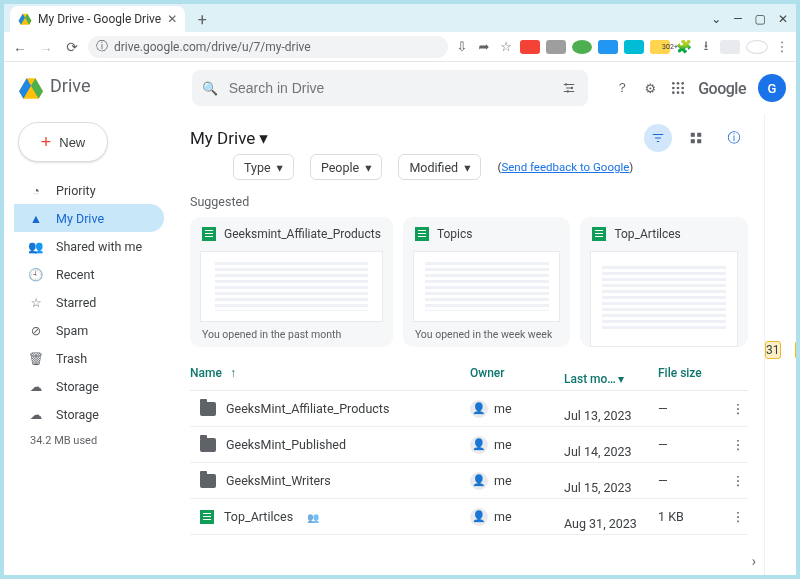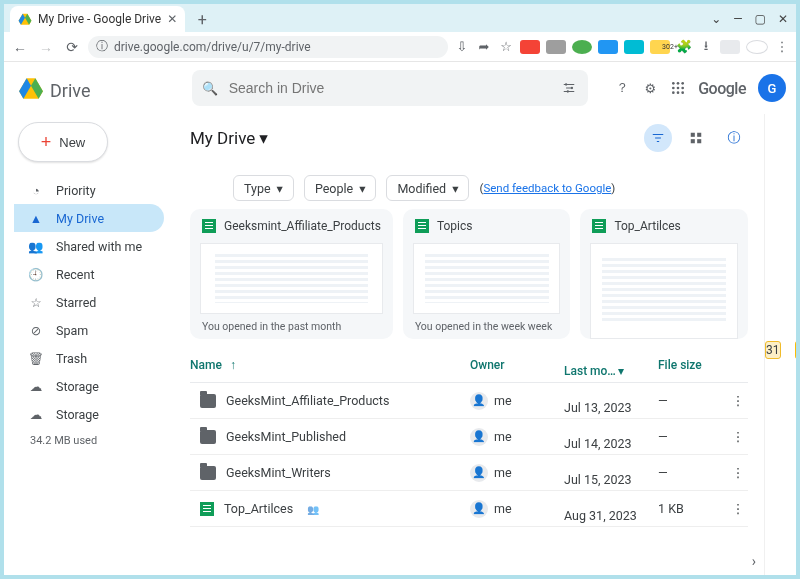--- a/index.html
+++ b/index.html
@@ -18,21 +18,21 @@
   .navbtn { width: 20px; height: 20px; display:flex; align-items:center; justify-content:center; color:#5f6368; font-size:14px; }
   .omnibox { flex:1; height: 22px; background: #f1f3f4; border-radius: 11px; display:flex; align-items:center; padding: 0 8px; gap:6px; color:#5f6368; font-size:12px; }
   .urlicons { display:flex; gap:6px; align-items:center; }
   .ico16 { width:16px; height:16px; display:flex; align-items:center; justify-content:center; color:#5f6368; font-size:13px; }
   .extsq { width:14px; height:14px; border-radius:3px;padding-left:20px; }
   .puzzle { font-size:13px; }
 
   
   .app { flex:1; display:flex; flex-direction: column; background:#fff; position:relative; }
   .hdr { height: 52px; display:flex; align-items:center; padding-left: 14px; }
-  .drive-logo { display:flex; align-items:flex-end; gap:6px; font-size:18px; color:#5f6368; }
+  .drive-logo { display:flex; align-items:flex-start; gap:6px; font-size:18px; color:#5f6368; }
   .drive-logo svg { width:26px; height:26px; }
   .search { margin-left: 102px; flex: 0 0 396px; height: 36px; background:#f1f3f4; border-radius: 8px; display:flex; align-items:center; padding: 0 10px; gap:10px; color:#5f6368; }
   .search input { border:none; background:transparent; flex:1; font-size:14px; color:#3c4043; outline:none; }
   .hdr-right { margin-left:auto; display:flex; align-items:center; gap:12px; padding-right:10px; }
   .google-logo { font-size:16px; color:#5f6368; font-weight:500; letter-spacing:-0.5px; }
   .avatar { width:28px; height:28px; border-radius:50%; background:#1a73e8; color:#fff; display:flex; align-items:center; justify-content:center; font-size:13px; font-weight:500; }
 
   .body { flex:1; display:flex; overflow:hidden; }
 
   .sidebar { width: 170px; padding: 8px 10px 0 10px; display:flex; flex-direction:column; position:relative; }
@@ -43,21 +43,21 @@
   .nav-item .nicon { width:16px; display:flex; justify-content:center; color:#5f6368; }
   .nav-item.active .nicon { color:#1967d2; }
   .storage-used { font-size:11px; color:#5f6368; padding-left:16px; margin-top:6px; }
 
   .main { flex:1; padding: 10px 16px 0 16px; display:flex; flex-direction:column; overflow:hidden; }
   .mainhdr { display:flex; align-items:center; }
   .pgtitle { font-size:17px; color:#202124; display:flex; align-items:center; gap:4px; }
   .viewbtns { margin-left:auto; display:flex; align-items:center; gap:10px; }
   .circlebtn { width:28px; height:28px; border-radius:50%; display:flex; align-items:center; justify-content:center; color:#1967d2; }
   .circlebtn.filled { background:#d2e7fb; }
-  .chiprow { margin-top:23px; display:flex; align-items:center; gap:10px;padding-left:43px; }
+  .chiprow { margin-top:2px; display:flex; align-items:center; gap:16px;padding-left:43px; }
   .chip { height:26px; border:1px solid #dadce0; border-radius:6px; background:#fff; display:flex; align-items:center; padding:0 10px; gap:6px; font-size:12.5px; color:#3c4043; }
   .feedback { font-size:11.5px; }
   .feedback a { color:#1a73e8; text-decoration:underline; }
 
   .section-title { margin-top:14px; font-size:12.5px; color:#5f6368; }
   .cards { margin-top:8px; display:flex; gap:10px; }
   .card { flex:1; background:#f5f7f9; border-radius:10px; height:130px; display:flex; flex-direction:column; }
   .cardtop { height:34px; display:flex; align-items:center; gap:8px; padding: 0 12px; font-size:12px; color:#3c4043; }
   .sheets-ico { width:14px; height:14px; background:#0f9d58; position:relative; }
   .sheets-ico::after { content:''; position:absolute; inset:3px; background: repeating-linear-gradient(#fff 0 1px, transparent 1px 3px); }
@@ -265,20 +265,21 @@
               <span>People</span>
               <span>▾</span>
             </div>
           <div class="chip">
               <span>Modified</span>
               <span>▾</span>
             </div>
           <span class="feedback"><span>(</span><a href="#">Send feedback to Google</a><span>)</span></span>
         </div>
 
+        <div class="section-title">Suggested</div>
         <div class="cards" id="cards">
             <div class="card">
     <div class="cardtop">
                 <span class="sheets-ico"></span>
                 <span>Geeksmint_Affiliate_Products</span>
               </div>
     <div class="thumb">
                 <div class="thumb-inner"></div>
               </div>
     <div class="cardfoot">You opened in the past month</div>

